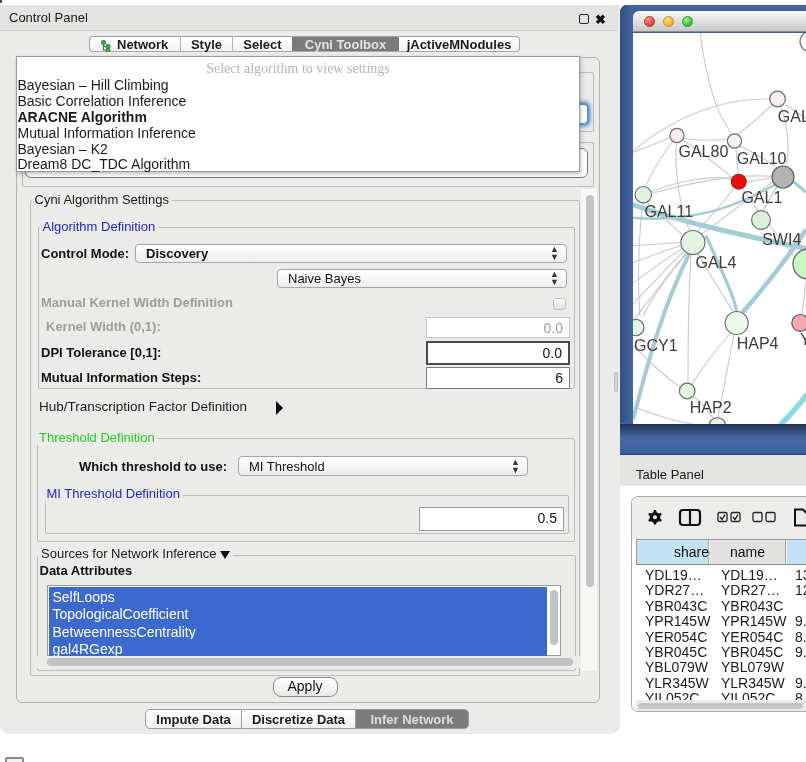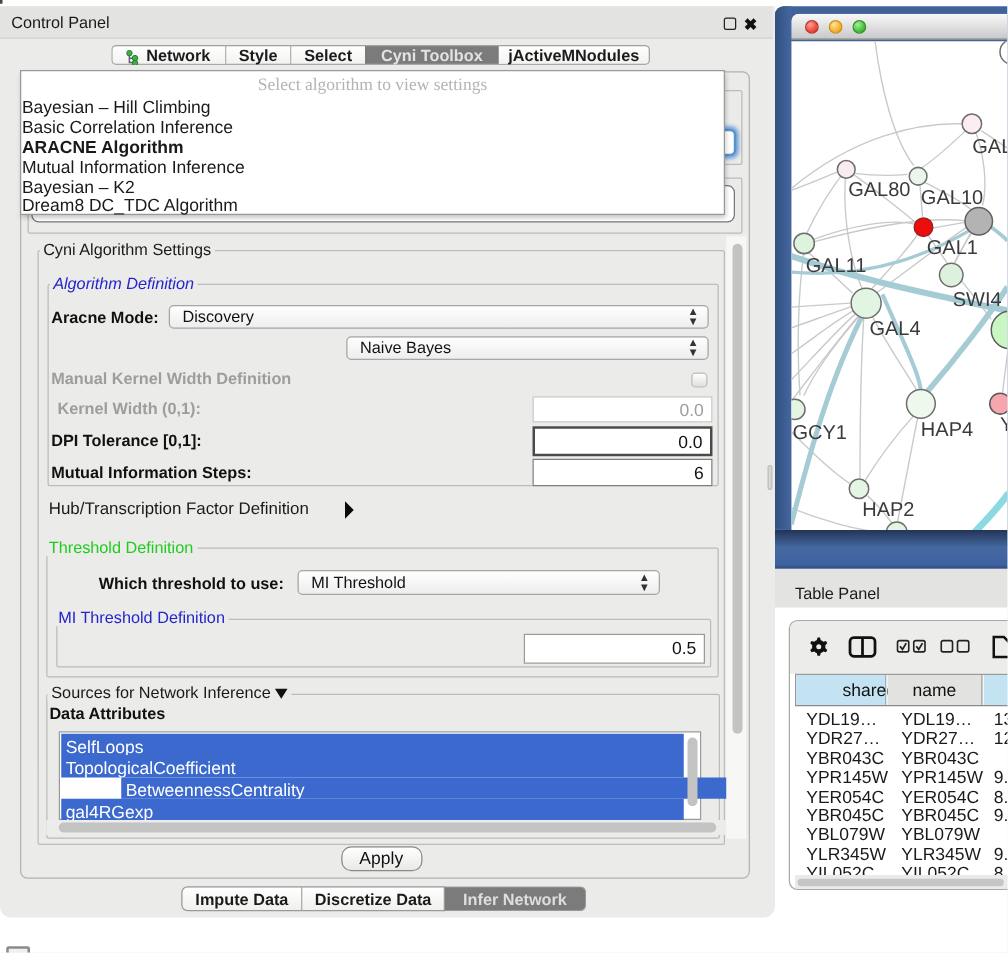--- a/index.html
+++ b/index.html
@@ -72,24 +72,24 @@
 
     <div class="grp" style="left:5px;top:14px;width:572px;height:60px;"></div>
     <div class="abs" style="left:6px;top:45px;width:566px;height:22px;background:#fff;border:1px solid #a6a6a6;border-radius:5px;border:2px solid #5b91cc !important;box-shadow:0 0 3px 1.5px rgba(100,155,215,0.85);"></div>
     <div class="grp" style="left:5px;top:84px;width:572px;height:45px;"></div>
     <div class="abs" style="left:8px;top:90px;width:563px;height:30px;background:#fff;border:1.5px solid #777;border-radius:6px;"></div>
 
     <div class="tb" style="left:13px;top:142px;width:550px;height:476px;"></div>
     <div class="tb-label" style="left:14.5px;top:133.5px;">Cyni Algorithm Settings</div>
 
     <div class="tb" style="left:21px;top:169px;width:536.5px;height:162px;"></div>
-    <div class="tb-label" style="left:22.5px;top:160.5px;color:#2525cc;font-style:italic;">Algorithm Definition</div>
-
-    <label class="b" style="left:24px;top:187.5px;">Aracne Mode:</label>
-    <div class="combo" style="left:118px;top:185.5px;width:432px;height:19px;">
+    <div class="tb-label" style="left:22.5px;top:160.5px;color:#2525cc;">Algorithm Definition</div>
+
+    <label class="b" style="left:24px;top:187.5px;">Control Mode:</label>
+    <div class="combo" style="left:118px;top:185.5px;width:432px;height:19px;font-weight:bold;">
         <span class="txt">Discovery</span>
         <span class="arr">▲<br>▼</span>
       </div>
 
     <div class="combo" style="left:260px;top:210.5px;width:290px;height:19px;">
         <span class="txt">Naive Bayes</span>
         <span class="arr">▲<br>▼</span>
       </div>
 
     <label class="b dis" style="left:24px;top:236.5px;">Manual Kernel Width Definition</label>
@@ -122,21 +122,21 @@
     <div class="input" style="left:402px;top:448.5px;width:145px;height:24px;border:1.5px solid #9a9a98;line-height:21px;">0.5</div>
 
     <div class="tb" style="left:20px;top:496.5px;width:539px;height:116.5px;"></div>
     <div class="tb-label" style="left:21px;top:488px;">Sources for Network Inference <span style="display:inline-block;width:0;height:0;border-top:8px solid #111;border-left:5.5px solid transparent;border-right:5.5px solid transparent;vertical-align:-1px;"></span></div>
 
     <label class="b" style="left:22.5px;top:505px;">Data Attributes</label>
 
     <div class="abs" id="attrlist">
       <div class="lrow" style="top:1px;">SelfLoops</div>
       <div class="lrow" style="top:18.25px;">TopologicalCoefficient</div>
-      <div class="lrow" style="top:35.5px;margin-left:48px;">BetweennessCentrality</div>
+      <div class="lrow" style="top:35.5px;">BetweennessCentrality</div>
       <div class="lrow" style="top:52.75px;">gal4RGexp</div>
       <div class="sbthumb" style="right:2px;top:4px;width:8px;height:55px;"></div>
     </div>
 
     <div class="abs" style="left:20px;top:598px;width:555px;height:11.5px;background:#ececea;"></div>
     <div class="sbthumb" style="left:30px;top:599.5px;width:526px;height:8.5px;"></div>
 
     <div class="abs" style="left:564px;top:131px;width:16px;height:482px;background:#f7f7f5;"></div>
     <div class="sbthumb" style="left:569px;top:137px;width:8px;height:392px;"></div>
 

